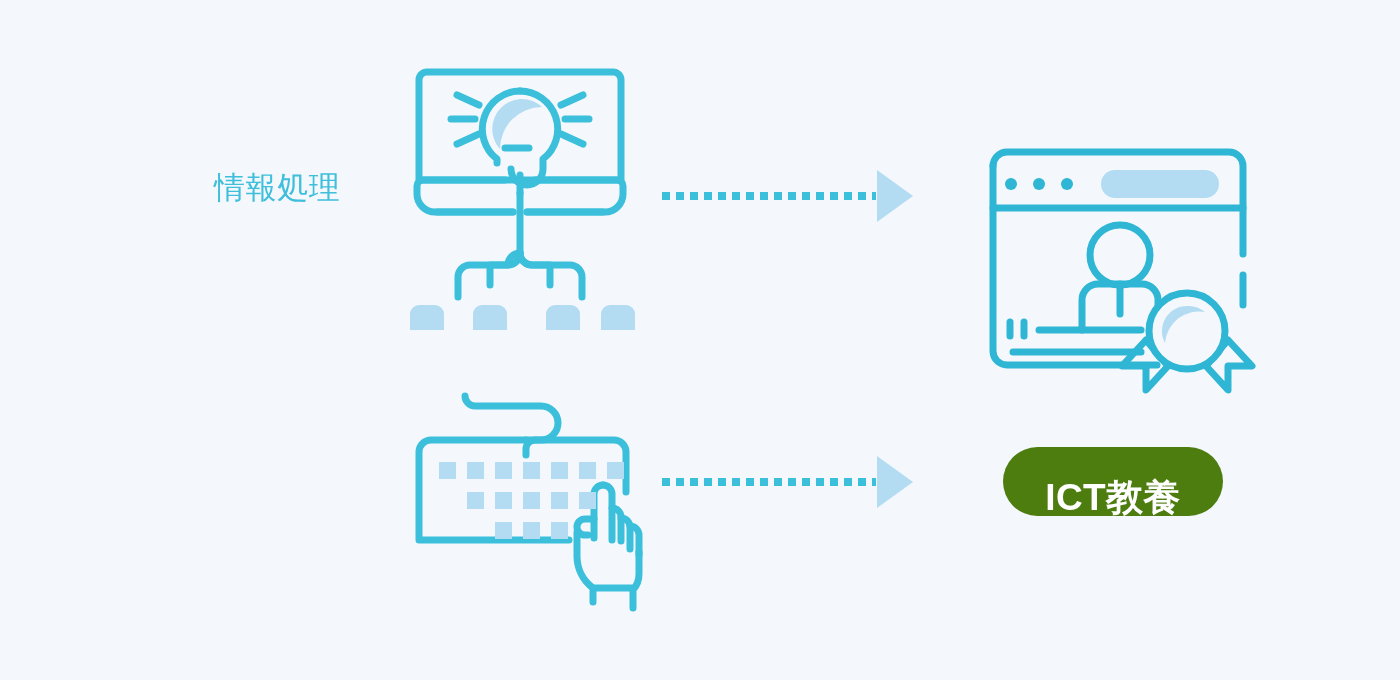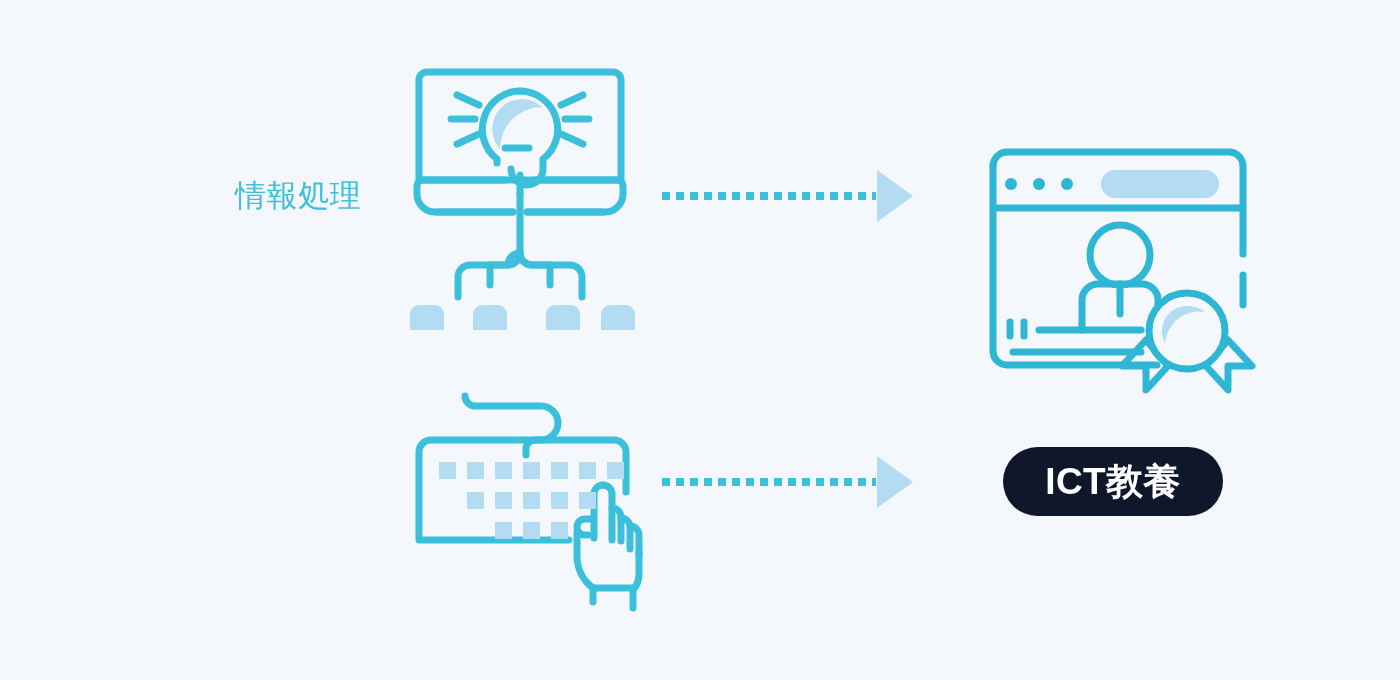--- a/index.html
+++ b/index.html
@@ -24,21 +24,21 @@
 
   
   .row-label {
     position: absolute;
     color: #3fbfdb;
     font-size: 31px;
     letter-spacing: 0.02em;
     white-space: nowrap;
     line-height: 1;
   }
-  .row-label.r1 { left: 214px; top: 180px; margin-left: 21px; }
+  .row-label.r1 { left: 214px; top: 172px; }
   .row-label.r2 { left: 136px; top: 463px; }
 
   
   .arrow {
     position: absolute;
     height: 30px;
     display: flex;
     align-items: center;
   }
   .arrow.a1 { left: 662px; top: 181px; }
@@ -66,23 +66,23 @@
   .icon-browser  { left: 975px;  top: 140px; width: 290px; height: 255px; }
 
   
   .pill {
     position: absolute;
     left: 1003px;
     top: 447px;
     width: 220px;
     height: 69px;
     border-radius: 35px;
-    background: #0f172a;
+    background: #4d7c0f;
     display: flex;
-    align-items: center;
+    align-items: flex-end;
     justify-content: center;
     box-sizing: border-box;
   }
   .pill span {
     color: #ffffff;
     font-size: 37px;
     font-weight: bold;
     letter-spacing: 0.01em;
     line-height: 1;
     white-space: nowrap;

